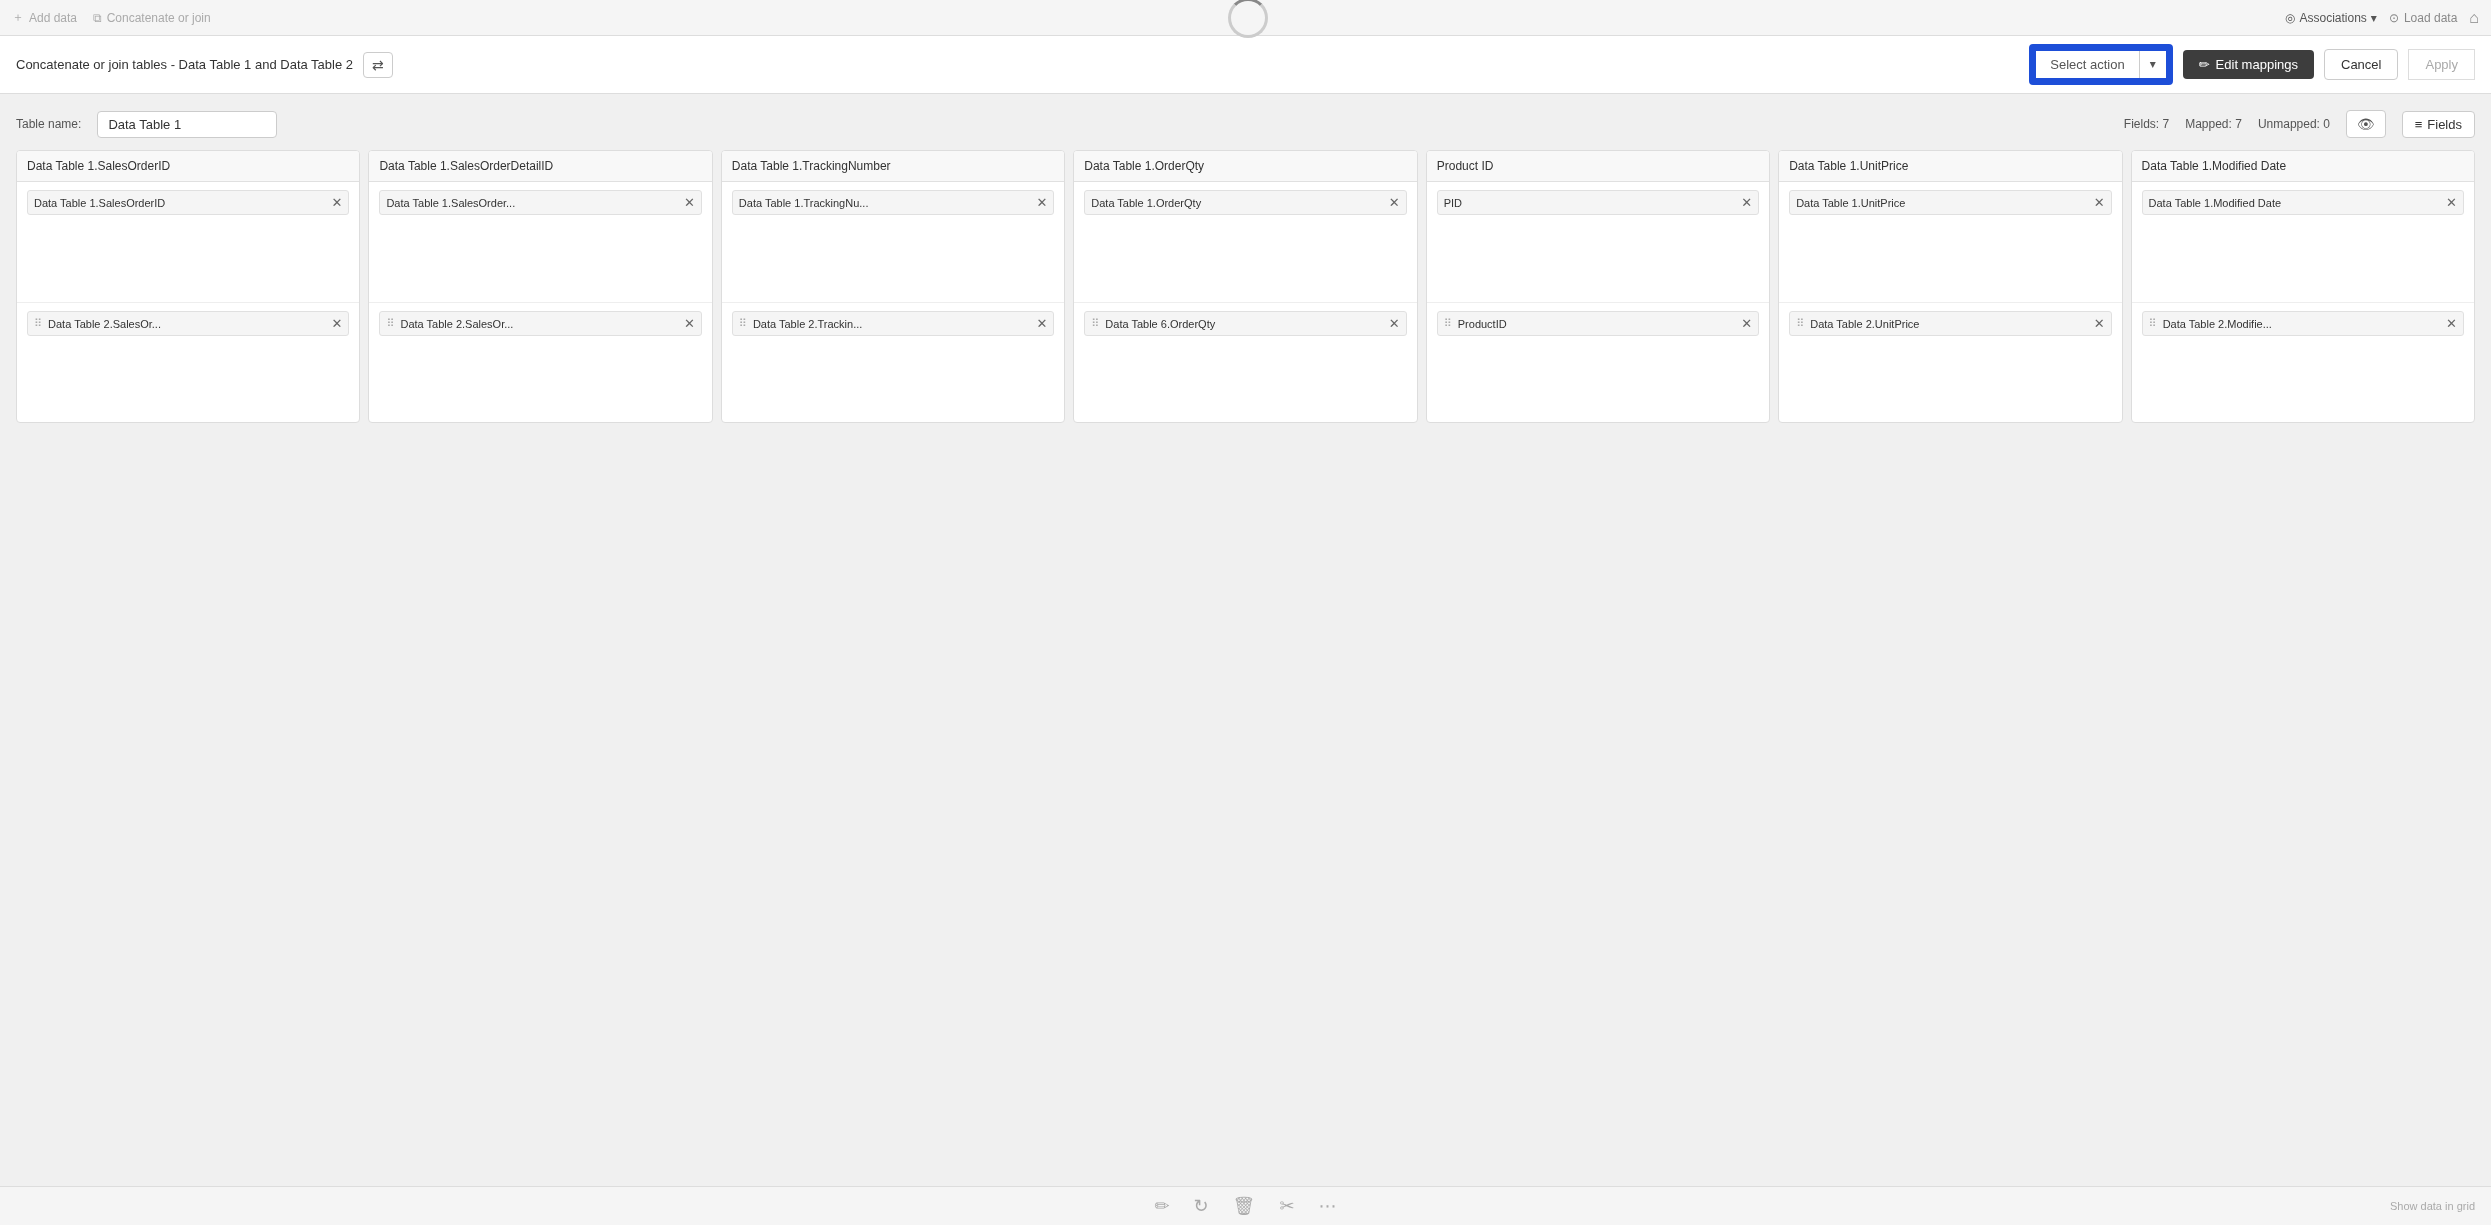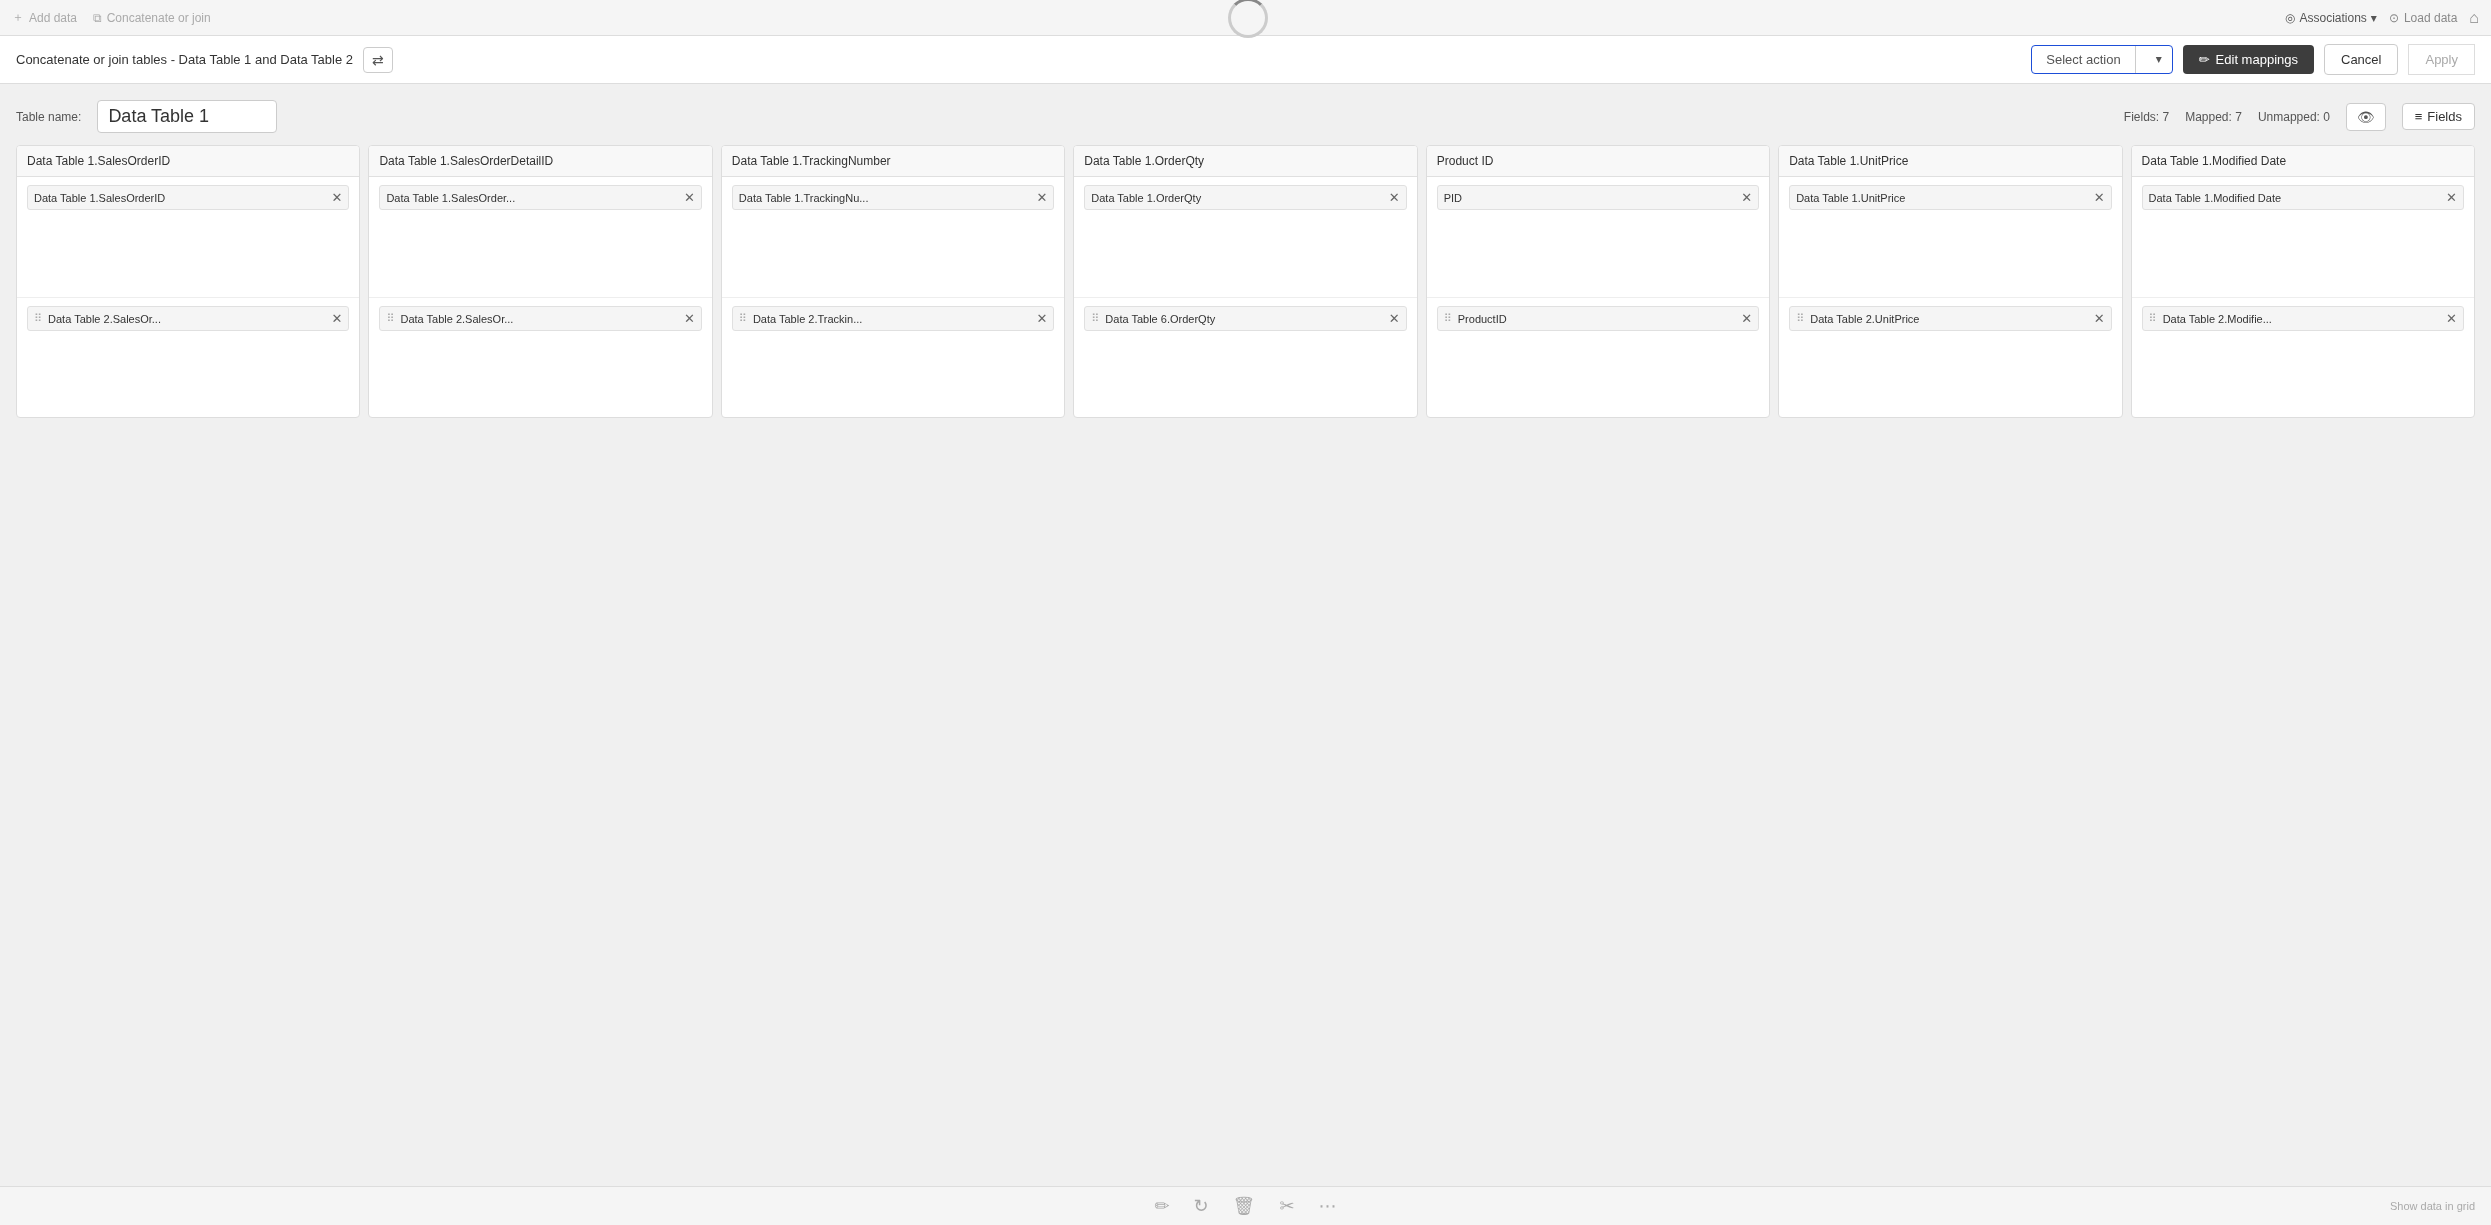--- a/index.html
+++ b/index.html
@@ -61,22 +61,22 @@
     }
     .toolbar-title {
       font-size: 13px; font-weight: 500; color: #333;
     }
     .swap-btn {
       background: #fff; border: 1px solid #ccc; border-radius: 4px;
       padding: 4px 8px; cursor: pointer; font-size: 14px; color: #555;
     }
     .toolbar-spacer { flex: 1; }
     .select-action-dropdown {
-      display: flex; align-items: flex-start; gap: 10px;
-      border: 1px solid #1d4ed8; border-radius: 4px; background: #fff;
+      display: flex; align-items: flex-start; gap: 0;
+      border: 7px solid #1d4ed8; border-radius: 4px; background: #fff;
       overflow: hidden;
     }
     .select-action-label {
       padding: 6px 14px; font-size: 13px; color: #555;
       border-right: 1px solid #ccc;
     }
     .dropdown-arrow-btn {
       padding: 6px 10px; background: none; border: none; cursor: pointer; color: #555; font-size: 12px;
     }
     .edit-mappings-btn {
@@ -101,21 +101,21 @@
       overflow: auto;
     }
 
     
     .table-name-row {
       display: flex; align-items: center; gap: 16px; margin-bottom: 12px;
     }
     .table-name-label { font-size: 12px; color: #555; }
     .table-name-input {
       border: 1px solid #ccc; border-radius: 4px;
-      padding: 5px 10px; font-size: 18px; color: #333;
+      padding: 5px 10px; font-size: 13px; color: #333;
       background: #fff; width: 180px;
     }
     .fields-info {
       margin-left: auto; display: flex; align-items: center; gap: 16px; font-size: 12px; color: #555;
     }
     .fields-info span { }
     .eye-btn {
       background: #fff; border: 1px solid #ccc; border-radius: 4px;
       padding: 5px 10px; cursor: pointer; font-size: 14px; color: #555;
     }

